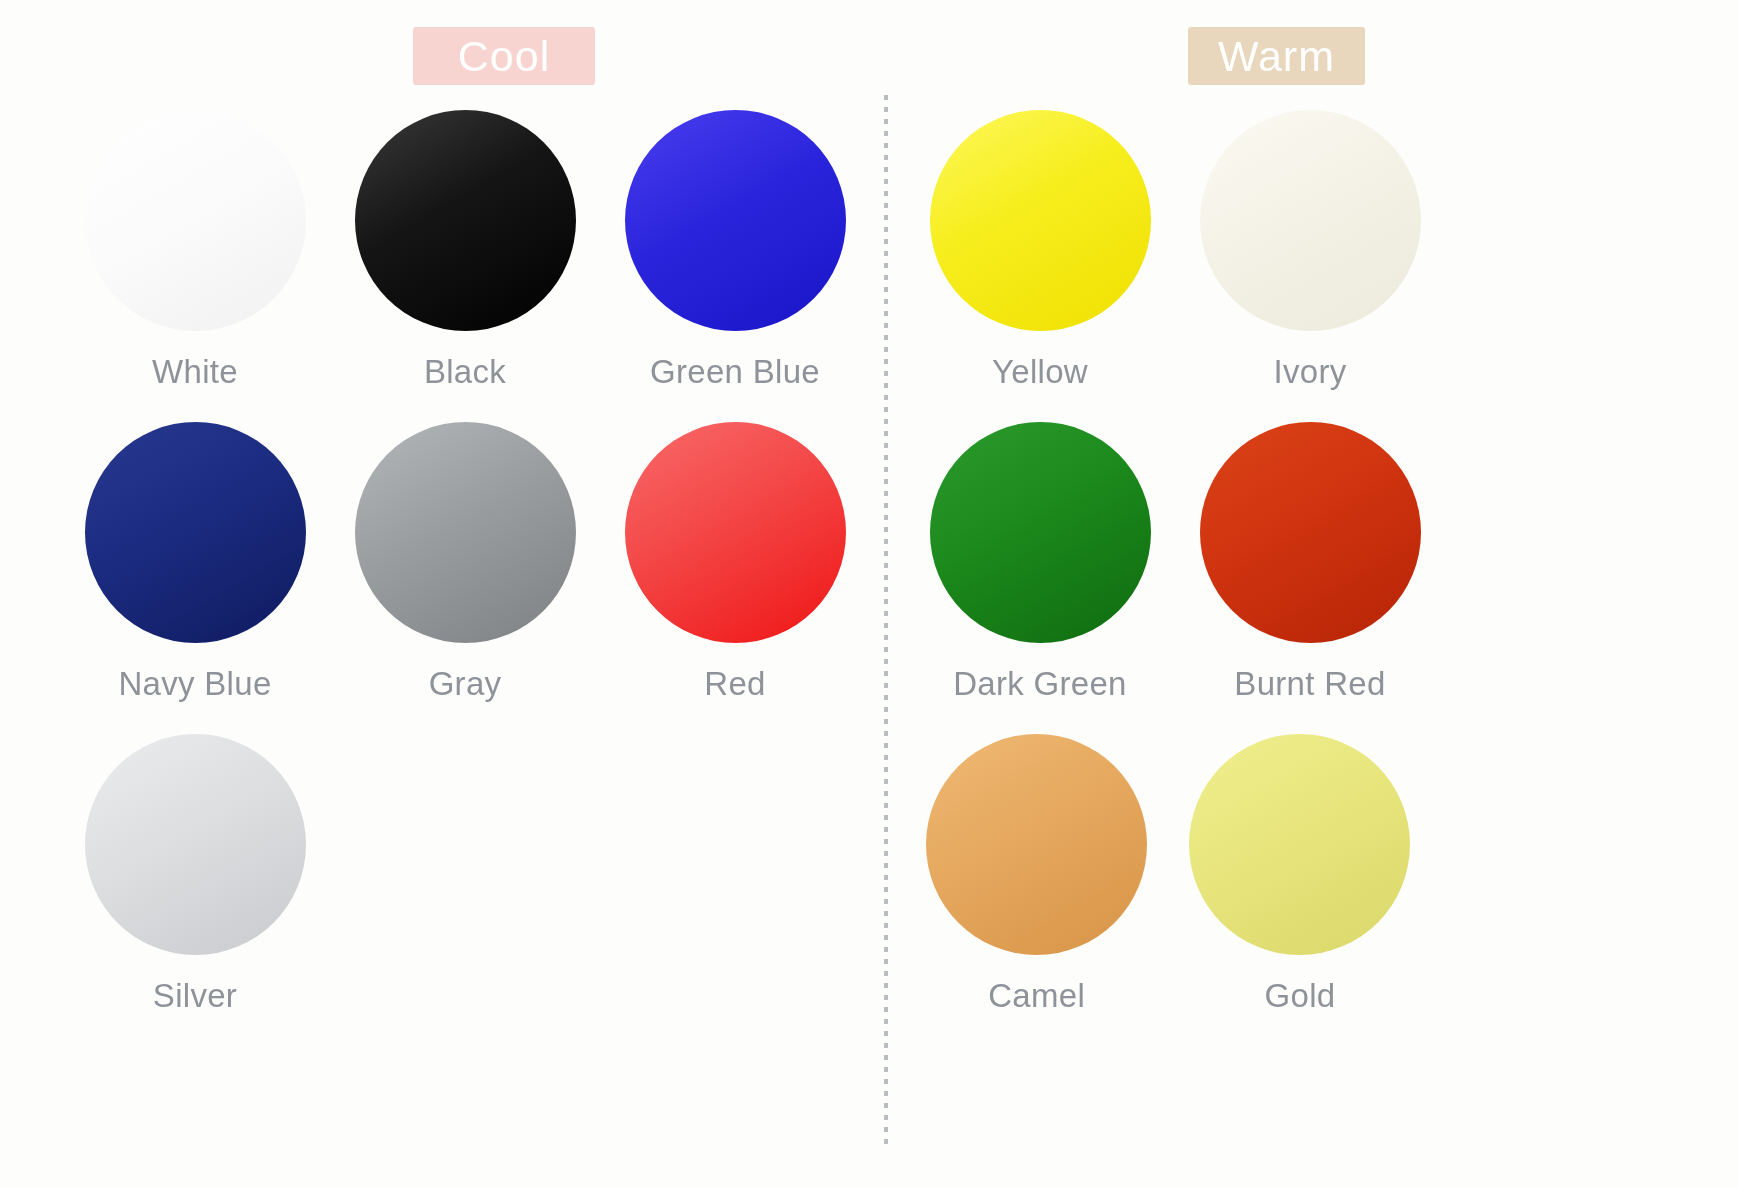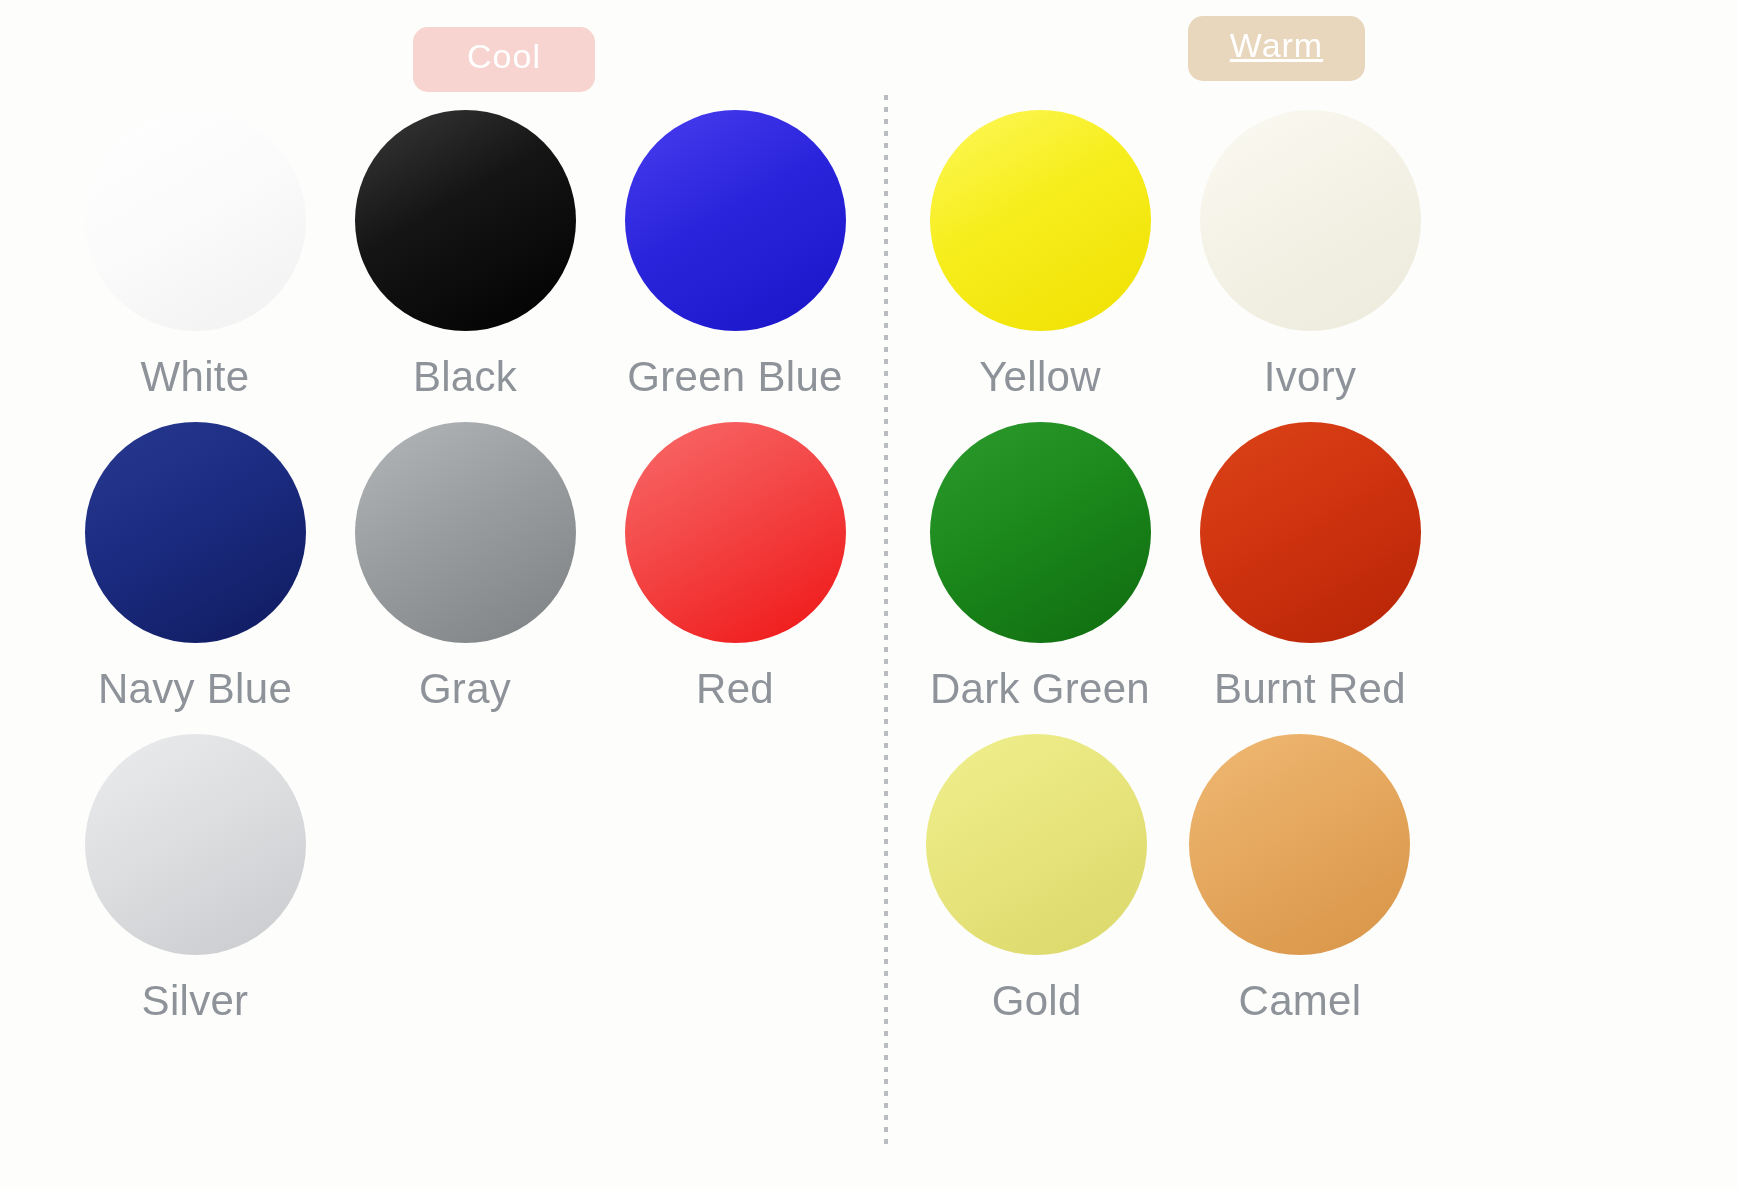--- a/index.html
+++ b/index.html
@@ -19,42 +19,41 @@
   #palette-board {
     position: relative;
     width: 1738px;
     height: 1188px;
     background: #fdfdfc;
   }
 
   
   .section-badge {
     position: absolute;
-    height: 65px;
+    height: 58px;
     line-height: 58px;
     text-align: center;
-    font-size: 34px;
+    font-size: 43px;
     font-weight: 400;
     letter-spacing: 1px;
     color: #ffffff;
-    border-radius: 15px;
+    border-radius: 3px;
     white-space: nowrap;
   }
   #badge-cool {
     left: 413px;
     top: 27px;
     width: 182px;
     background: #f7d4cf;
   }
   #badge-warm {
     left: 1188px;
-    top: 16px;
+    top: 27px;
     width: 177px;
     background: #e8d6bd;
-    text-decoration: underline;
   }
 
   
   #divider {
     position: absolute;
     left: 884px;
     top: 95px;
     width: 4px;
     height: 1055px;
     background-image: linear-gradient(
@@ -90,21 +89,21 @@
 
   .swatch-circle {
     width: 221px;
     height: 221px;
     border-radius: 50%;
     flex: none;
   }
 
   .swatch-label {
     margin-top: 22px;
-    font-size: 42px;
+    font-size: 33px;
     font-weight: 400;
     color: #8e939a;
     letter-spacing: 0.3px;
     white-space: nowrap;
     text-align: center;
   }
 </style>
 </head>
 <body>
 
@@ -178,25 +177,25 @@
         <div class="swatch-label">Dark Green</div>
       </div>
       <div class="swatch-cell">
         <div class="swatch-circle" style="background: linear-gradient(150deg, rgb(220, 68, 23) 0%, rgb(207, 51, 16) 45%, rgb(182, 36, 5) 100%);"></div>
         <div class="swatch-label">Burnt Red</div>
       </div>
     </div>
 
     <div class="swatch-row">
       <div class="swatch-cell">
+        <div class="swatch-circle" style="background: linear-gradient(150deg, rgb(240, 185, 116) 0%, rgb(229, 168, 94) 45%, rgb(215, 148, 71) 100%);"></div>
+        <div class="swatch-label">Camel</div>
+      </div>
+      <div class="swatch-cell">
         <div class="swatch-circle" style="background: linear-gradient(150deg, rgb(239, 239, 142) 0%, rgb(231, 229, 124) 45%, rgb(218, 215, 106) 100%);"></div>
         <div class="swatch-label">Gold</div>
       </div>
-      <div class="swatch-cell">
-        <div class="swatch-circle" style="background: linear-gradient(150deg, rgb(240, 185, 116) 0%, rgb(229, 168, 94) 45%, rgb(215, 148, 71) 100%);"></div>
-        <div class="swatch-label">Camel</div>
-      </div>
       <div class="swatch-cell empty"></div>
     </div>
 
   </div>
 
 </div>
 
 </body></html>

